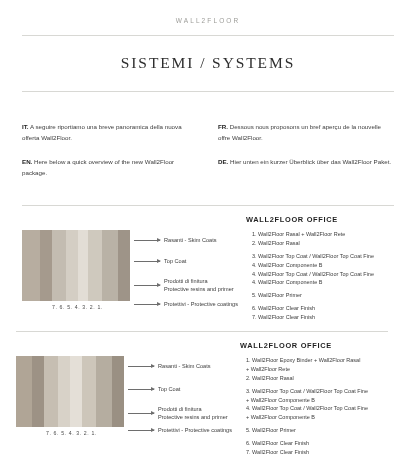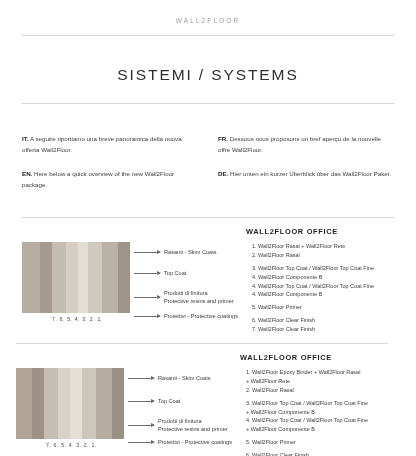--- a/index.html
+++ b/index.html
@@ -34,22 +34,22 @@
     width: 372px;
     height: 1px;
     background: #d8d8d4;
     margin: 11px auto 0 auto;
   }
   .title {
     text-align: center;
     font-size: 15.5px;
     letter-spacing: 1.9px;
     color: #2e2e2e;
-    margin-top: 30px;
-    font-family: Liberation Sans, sans-serif;
+    margin-top: 18px;
+    font-family: Liberation Serif, serif;
   }
   .rule-under-title {
     width: 372px;
     height: 1px;
     background: #d8d8d4;
     margin: 19px auto 0 auto;
   }
 
   
   .intro {

